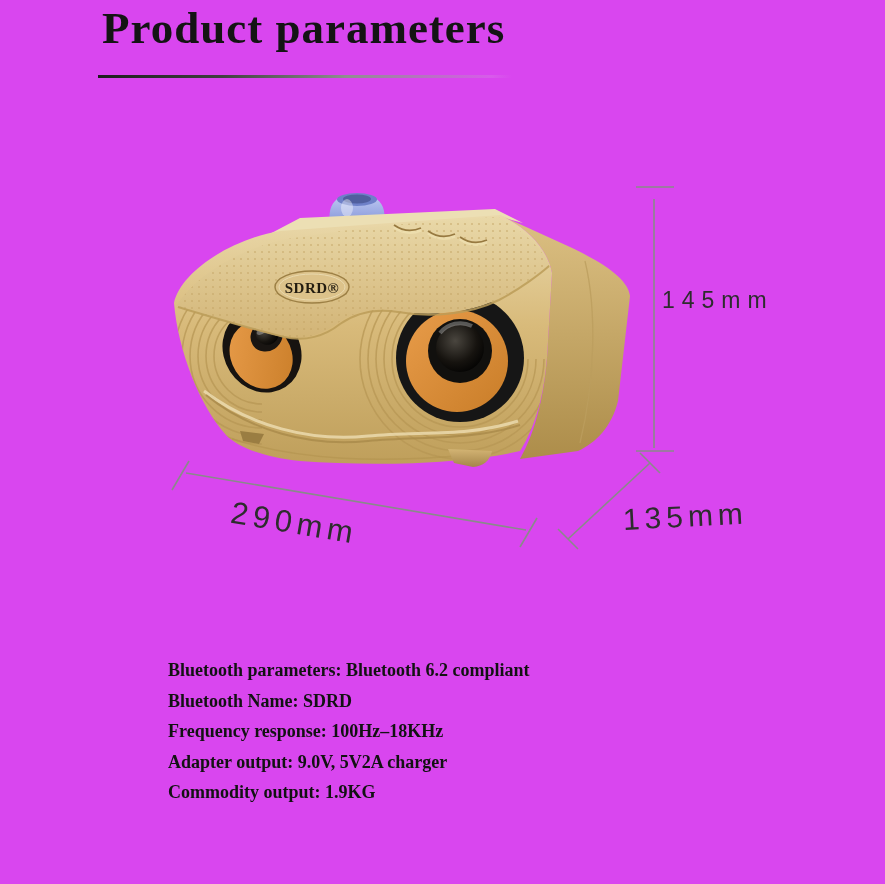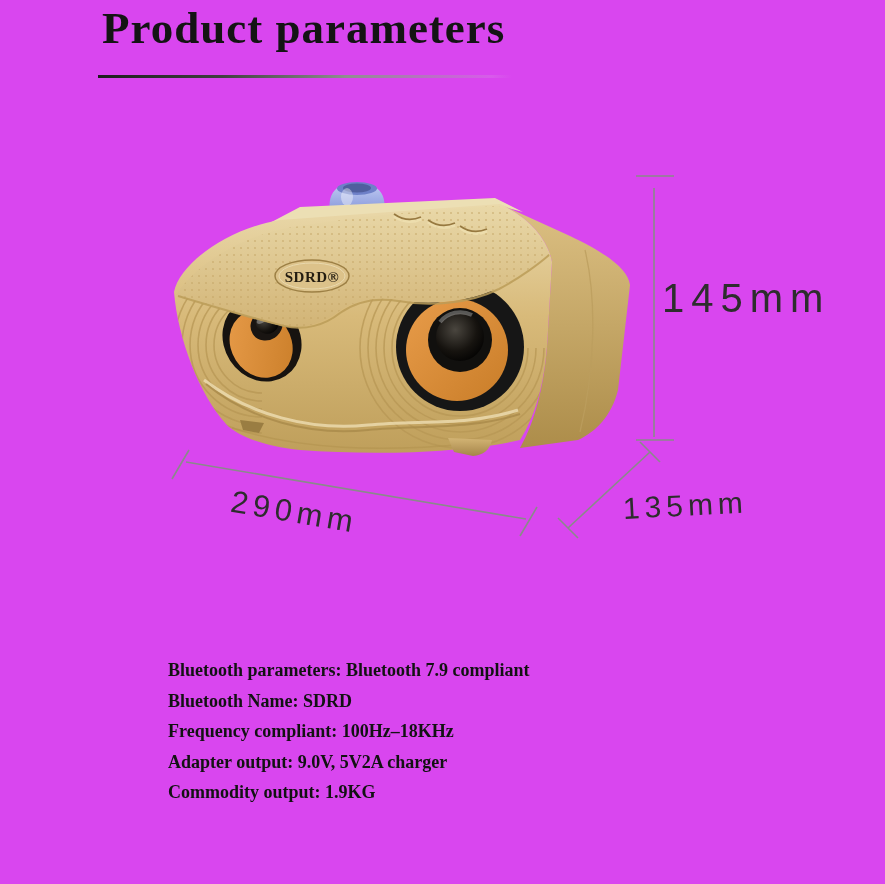--- a/index.html
+++ b/index.html
@@ -9,27 +9,27 @@
   }
   .page-title{
     position:absolute;left:102px;top:2px;margin:0;
     font-family:"Liberation Serif",serif;font-weight:700;font-size:45px;
     letter-spacing:1px;color:#141414;white-space:nowrap;
   }
   .title-underline{
     position:absolute;left:98px;top:75px;width:414px;height:3px;
     background:linear-gradient(to right,#1c1c1c,#3f3f3f 30%,#8f8f8f 60%,rgba(210,210,210,0.15) 95%,rgba(255,255,255,0));
   }
-  .figure{position:absolute;left:0;top:150px;width:885px;height:430px;}
+  .figure{position:absolute;left:0;top:161px;width:885px;height:430px;}
   .figure svg{position:absolute;left:0;top:0;}
   .dim-label{
     position:absolute;color:#2d2d2d;font-weight:400;white-space:nowrap;
     font-family:"Liberation Sans",sans-serif;
   }
-  .dim-height{left:662px;top:126px;font-size:40px;letter-spacing:7px;text-align:center;}
+  .dim-height{left:662px;top:126px;font-size:23px;letter-spacing:7px;text-align:center;}
   .dim-width{left:234px;top:334px;font-size:31px;letter-spacing:5px;
     transform:rotate(9.5deg);transform-origin:left top;}
   .dim-depth{left:622px;top:342px;font-size:30px;letter-spacing:5px;
     transform:rotate(-3deg);transform-origin:left top;}
   .specs{
     position:absolute;left:168px;top:661px;width:560px;
     font-family:"Liberation Serif",serif;font-weight:700;font-size:18px;color:#121212;
   }
   .specs p{margin:0 0 12px 0;line-height:18.5px;white-space:nowrap;}
 </style>
@@ -179,20 +179,20 @@
         </g>
       </g>
     </svg>
 
     <span class="dim-label dim-height">145mm</span>
     <span class="dim-label dim-width">290mm</span>
     <span class="dim-label dim-depth">135mm</span>
   </div>
 
   <div class="specs">
-    <p>Bluetooth parameters: Bluetooth 7.9 compliant</p>
+    <p>Bluetooth parameters: Bluetooth 6.2 compliant</p>
     <p>Bluetooth Name: SDRD</p>
-    <p>Frequency compliant: 100Hz–18KHz</p>
+    <p>Frequency response: 100Hz–18KHz</p>
     <p>Adapter output: 9.0V, 5V2A charger</p>
     <p>Commodity output: 1.9KG</p>
   </div>
 
 </div>
 
 </body></html>

